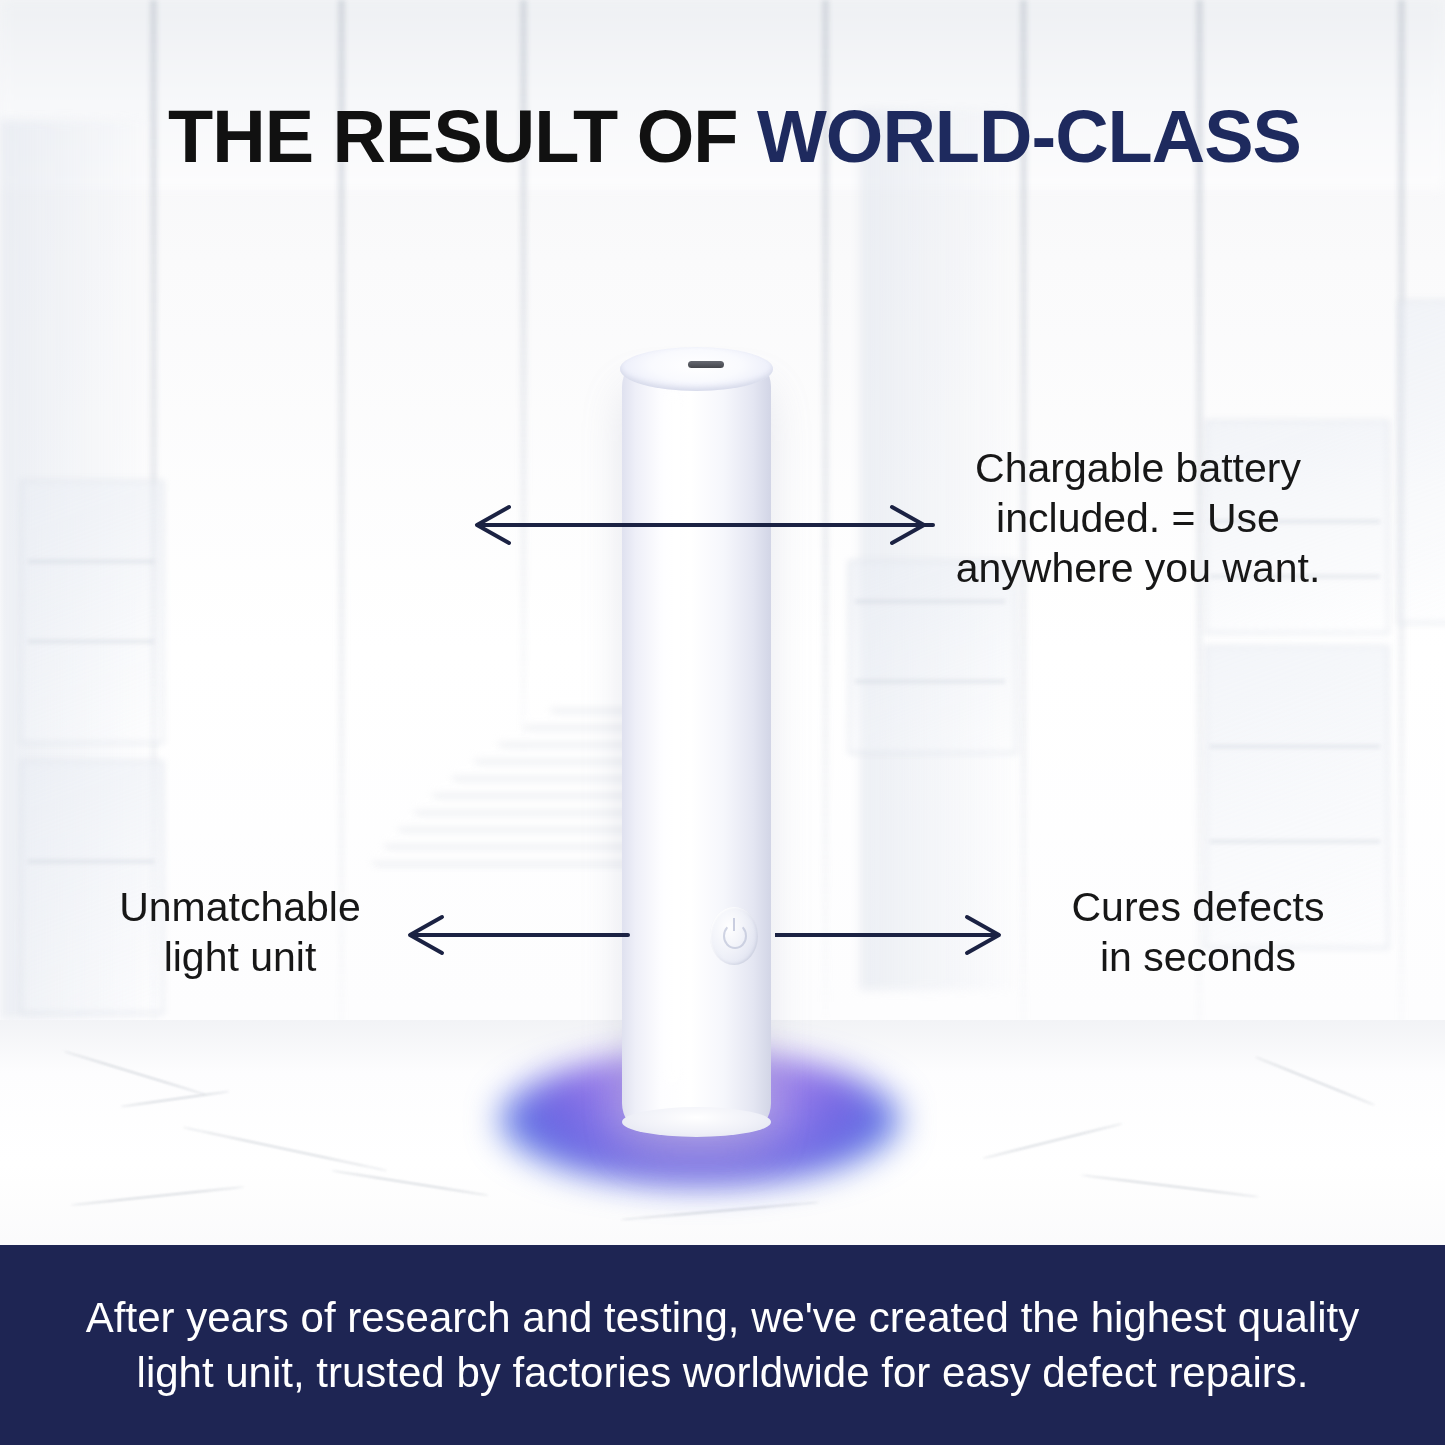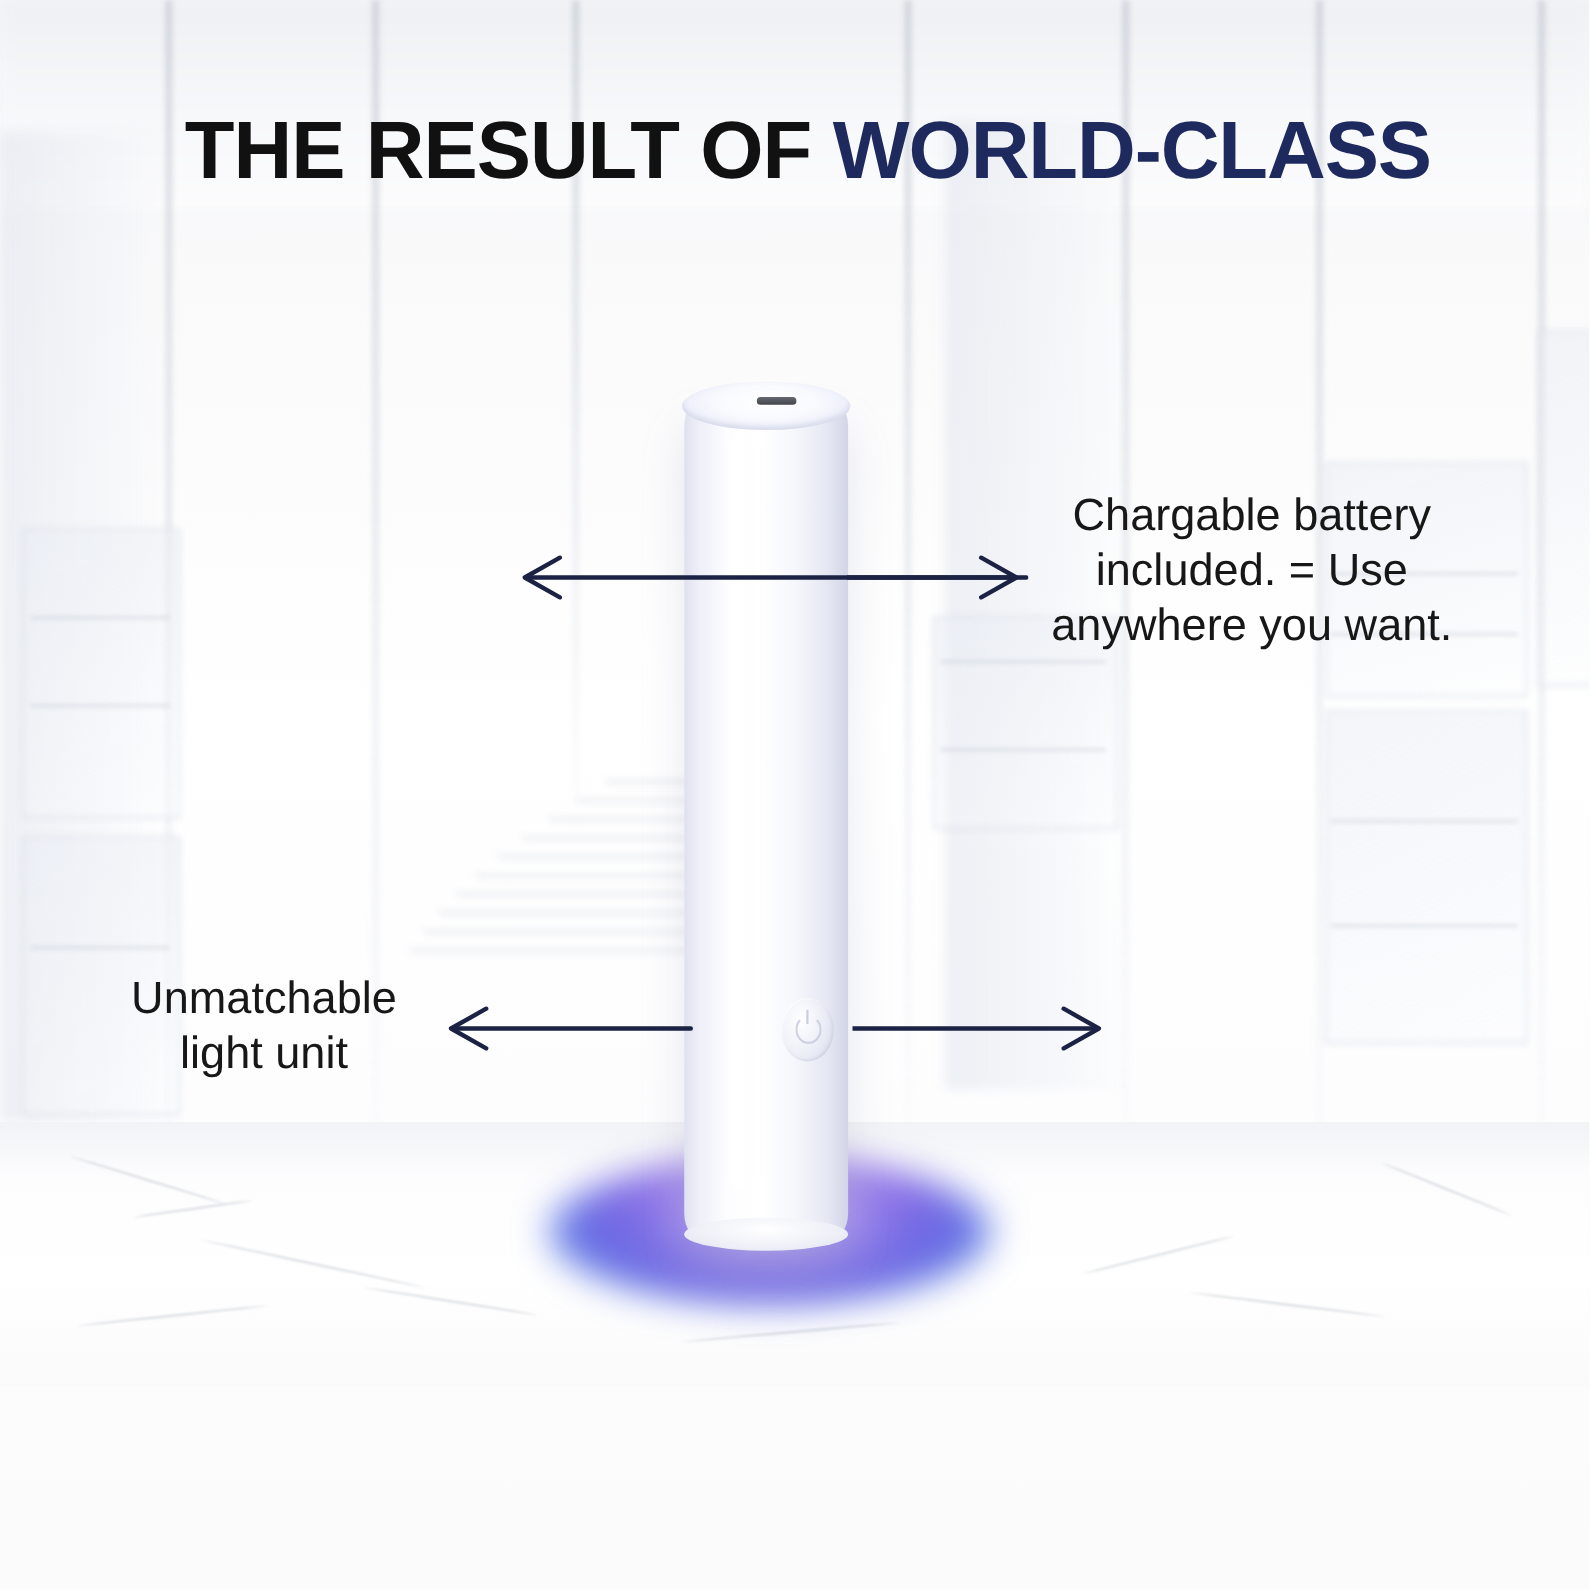--- a/index.html
+++ b/index.html
@@ -404,15 +404,21 @@
       <line x1="0" y1="25" x2="222" y2="25"></line>
       <polyline points="192,7 224,25 192,43"></polyline>
     </g>
   </svg>
 
   <div class="callout bl">Unmatchable
 light unit</div>
   <div class="callout tr">Chargable battery
 included. = Use
 anywhere you want.</div>
-
+  <div class="callout br">Cures defects
+in seconds</div>
+
+  <div class="banner">
+    <div class="banner-text">After years of research and testing, we've created the highest quality
+light unit, trusted by factories worldwide for easy defect repairs.</div>
+  </div>
 
 </div>
 
 </body></html>

